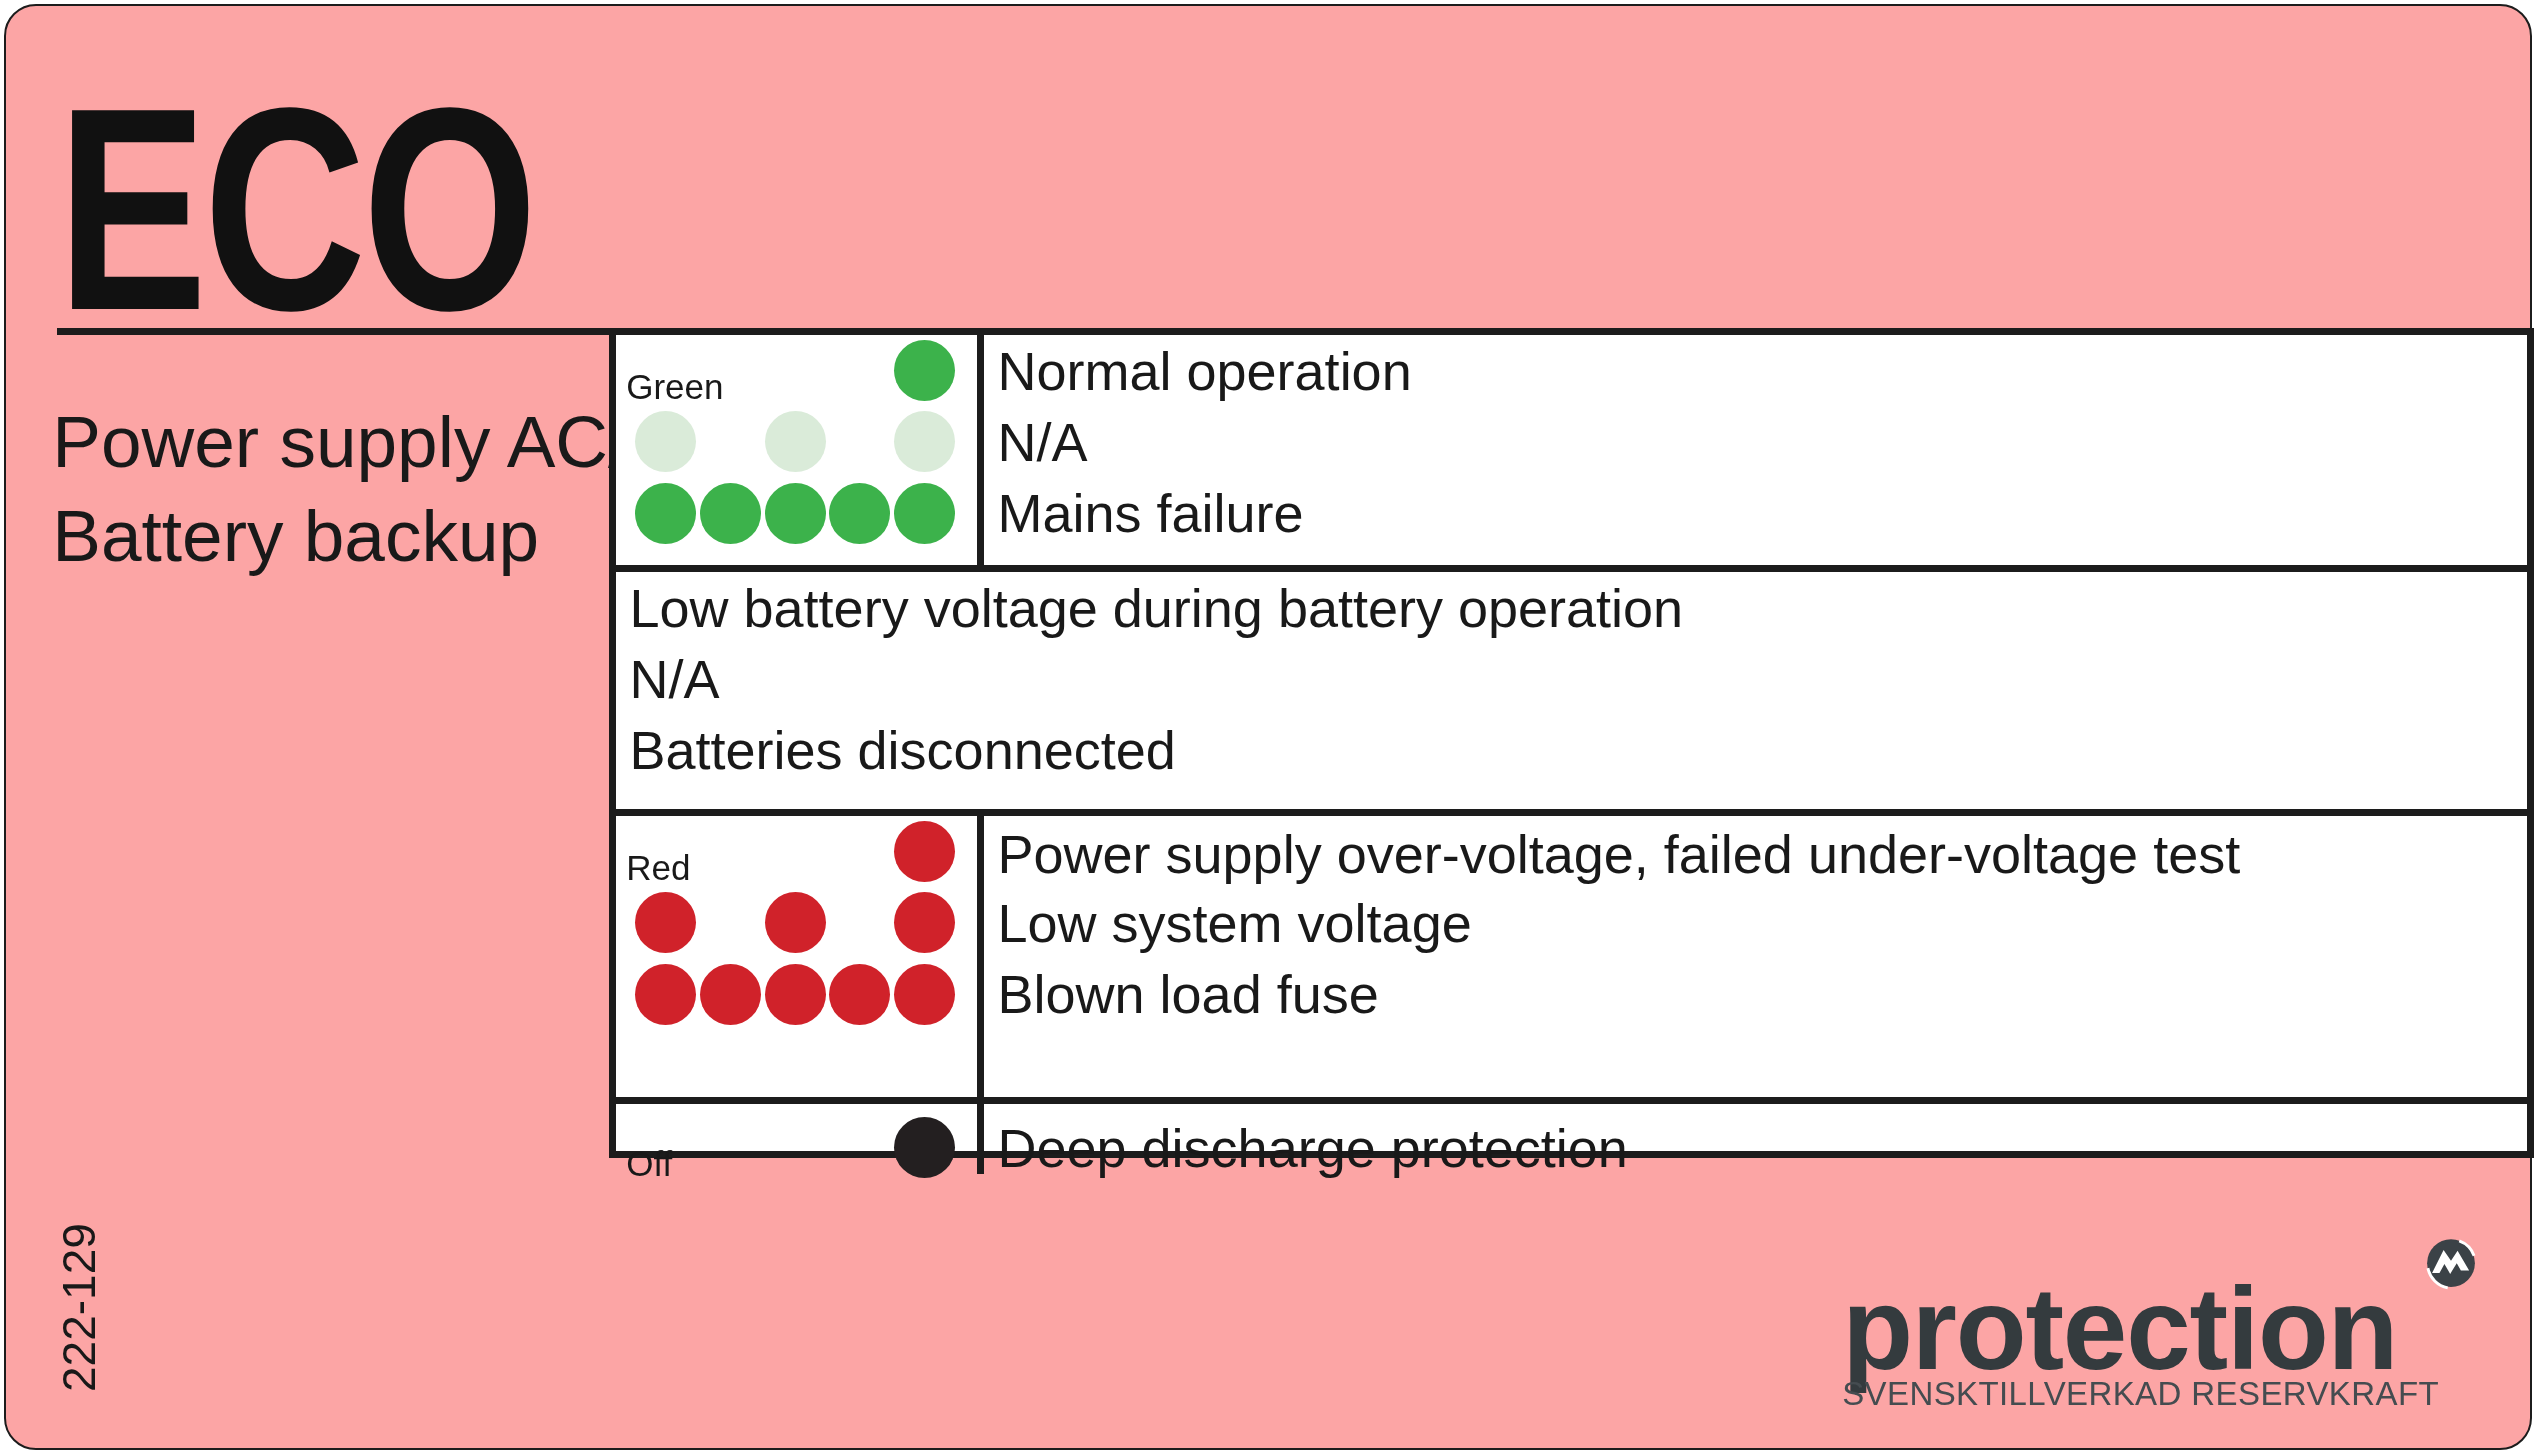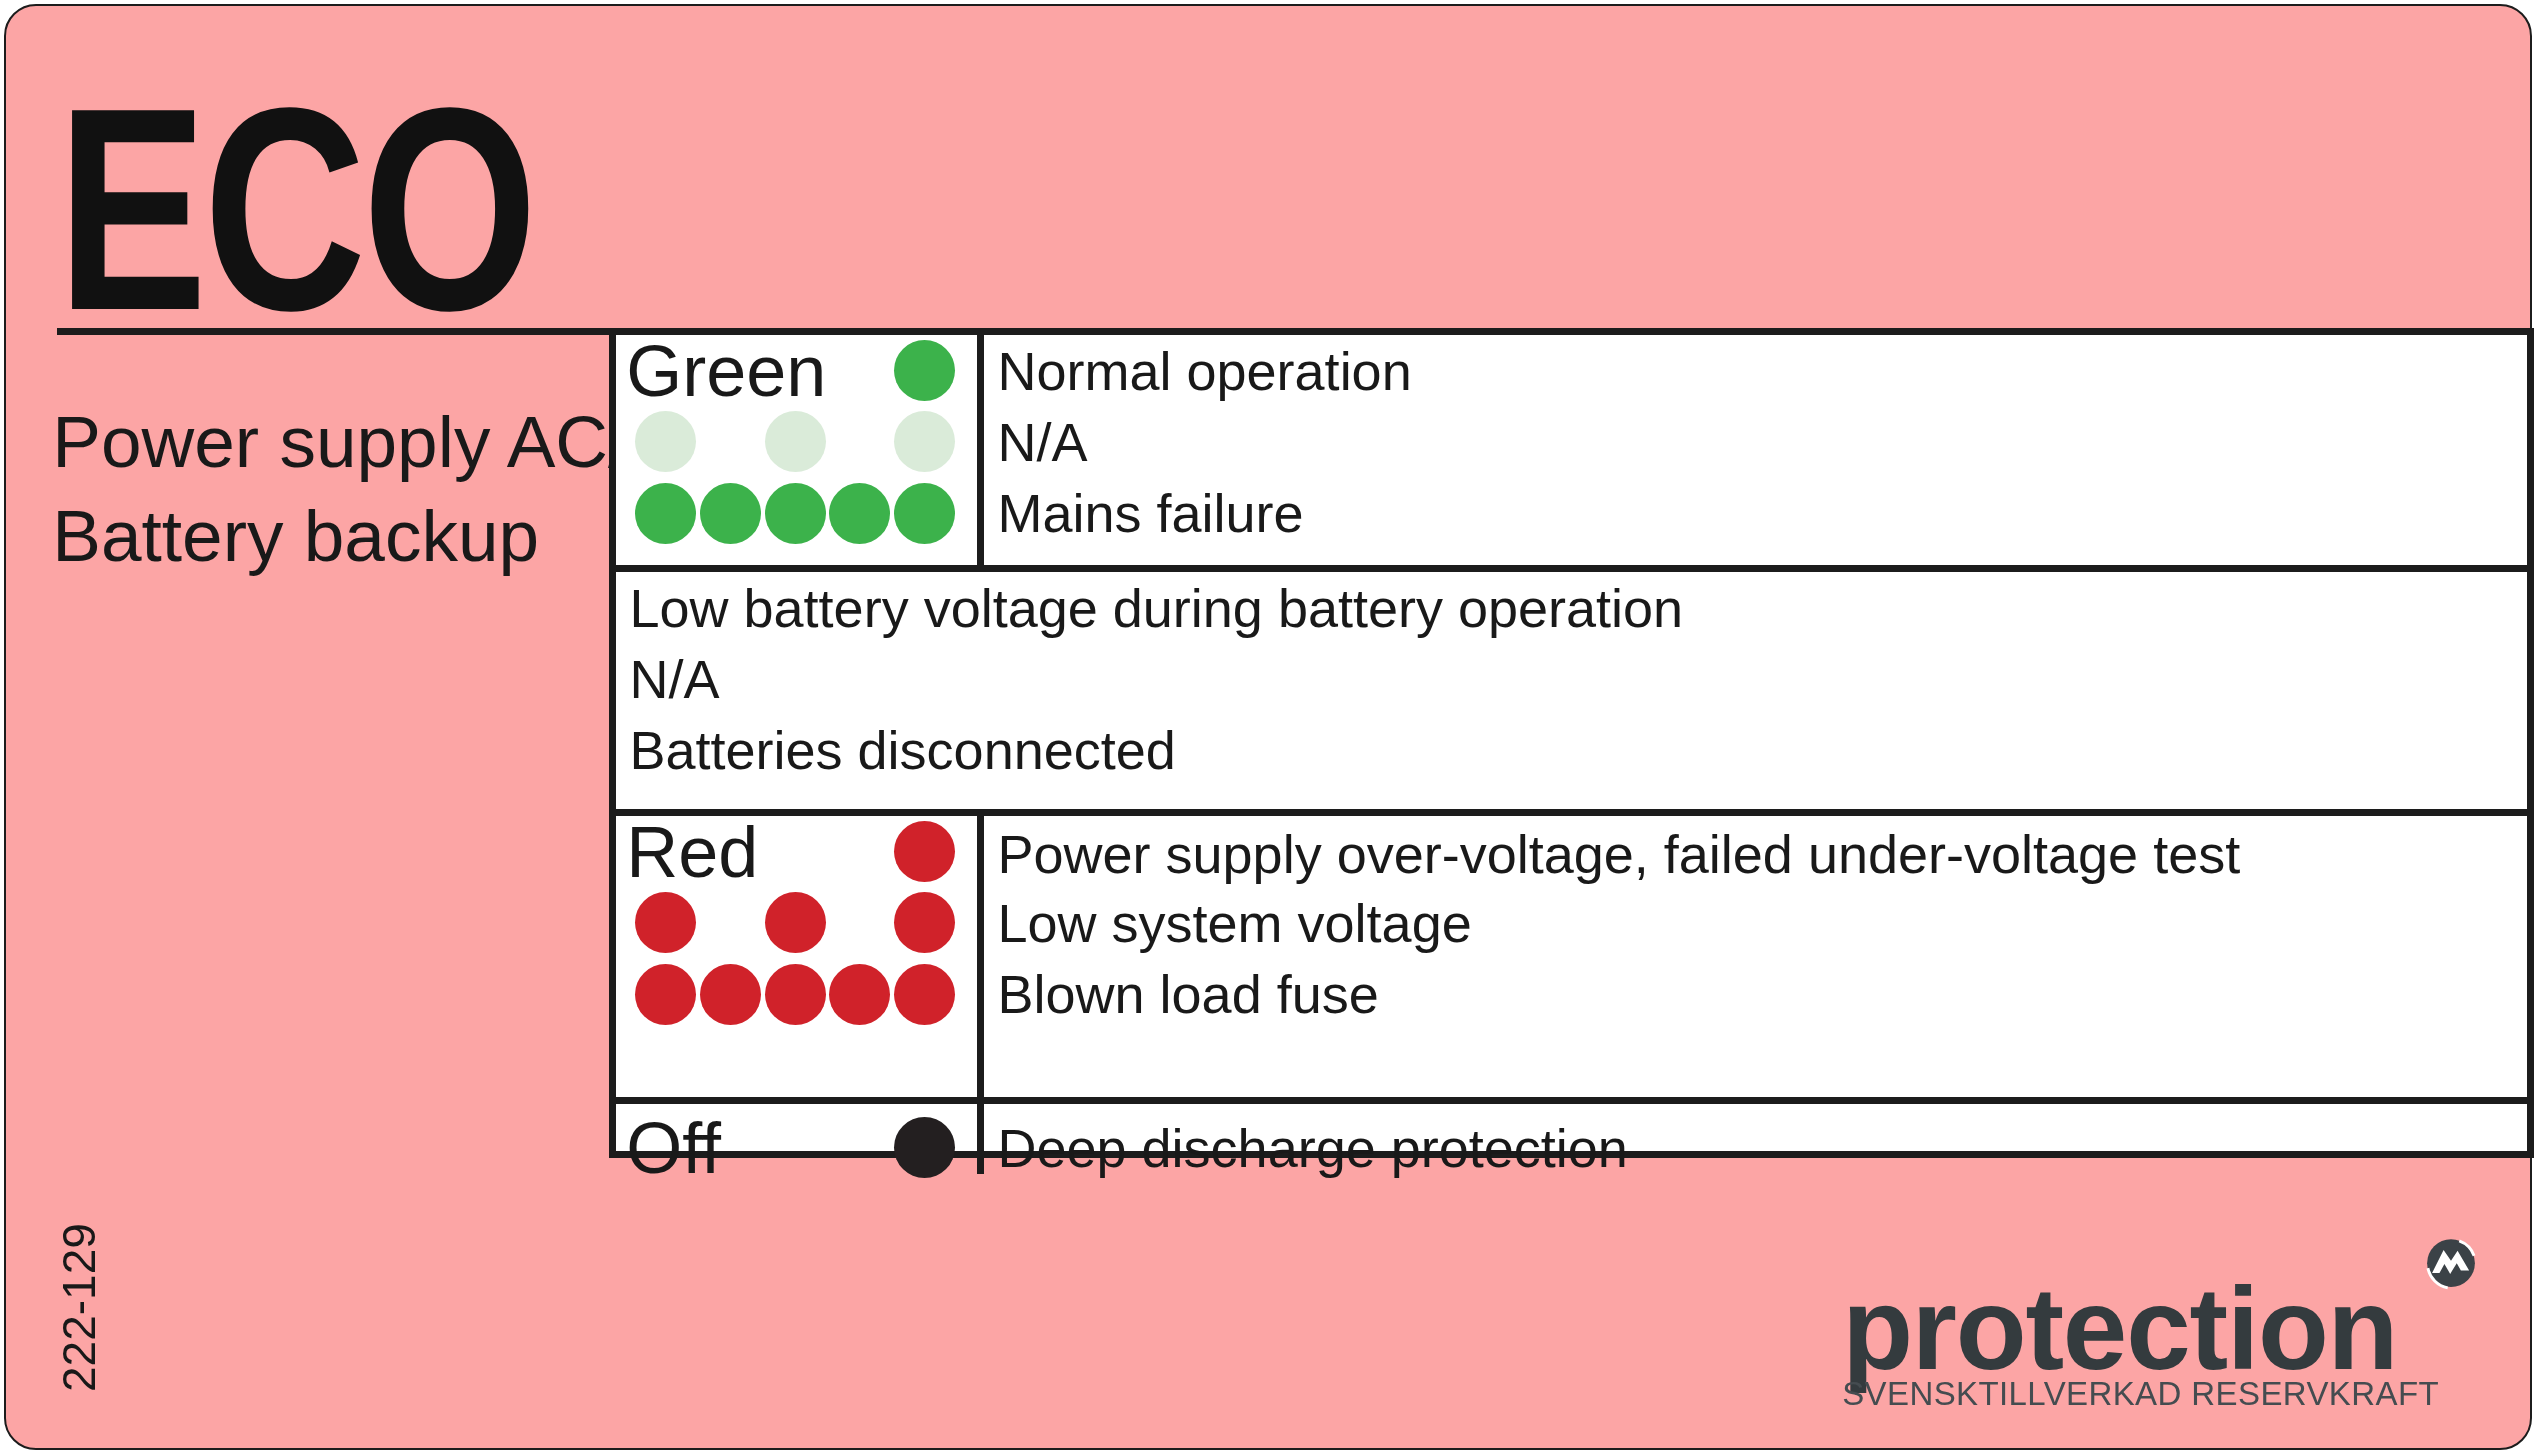--- a/index.html
+++ b/index.html
@@ -19,21 +19,21 @@
     font-size:46px;color:#191919;transform:rotate(-90deg);transform-origin:center center;white-space:nowrap;
   }
   .led-table{
     position:absolute;left:603px;top:322px;width:1925px;height:830px;
     border:7.5px solid #1c1c1c;box-sizing:border-box;background:#fff;
   }
   .t-row{position:relative;display:flex;box-sizing:border-box;border-bottom:7.5px solid #1c1c1c;}
   .t-row:last-child{border-bottom:none;}
   .led-cell{position:relative;width:368px;box-sizing:border-box;border-right:7.5px solid #1c1c1c;flex:none;}
   .desc-cell{position:relative;flex:1;}
-  .led-label{position:absolute;left:10px;font-size:72px;line-height:58px;color:#191919;white-space:nowrap;}
+  .led-label{position:absolute;left:10px;font-size:35px;line-height:58px;color:#191919;white-space:nowrap;margin-top:16px;}
   .led-dot{position:absolute;width:61px;height:61px;border-radius:50%;}
   .desc-line{position:absolute;left:13.3px;font-size:54px;line-height:58px;color:#191919;white-space:nowrap;}
   .logo-brand{
     position:absolute;left:1836px;top:1265px;font-size:116px;font-weight:bold;line-height:1;
     letter-spacing:-1.2px;white-space:nowrap;
   }
   .logo-tagline{
     position:absolute;left:1836px;top:1370px;font-size:33px;line-height:1.1;
     letter-spacing:0.4px;white-space:nowrap;font-weight:normal;
   }

